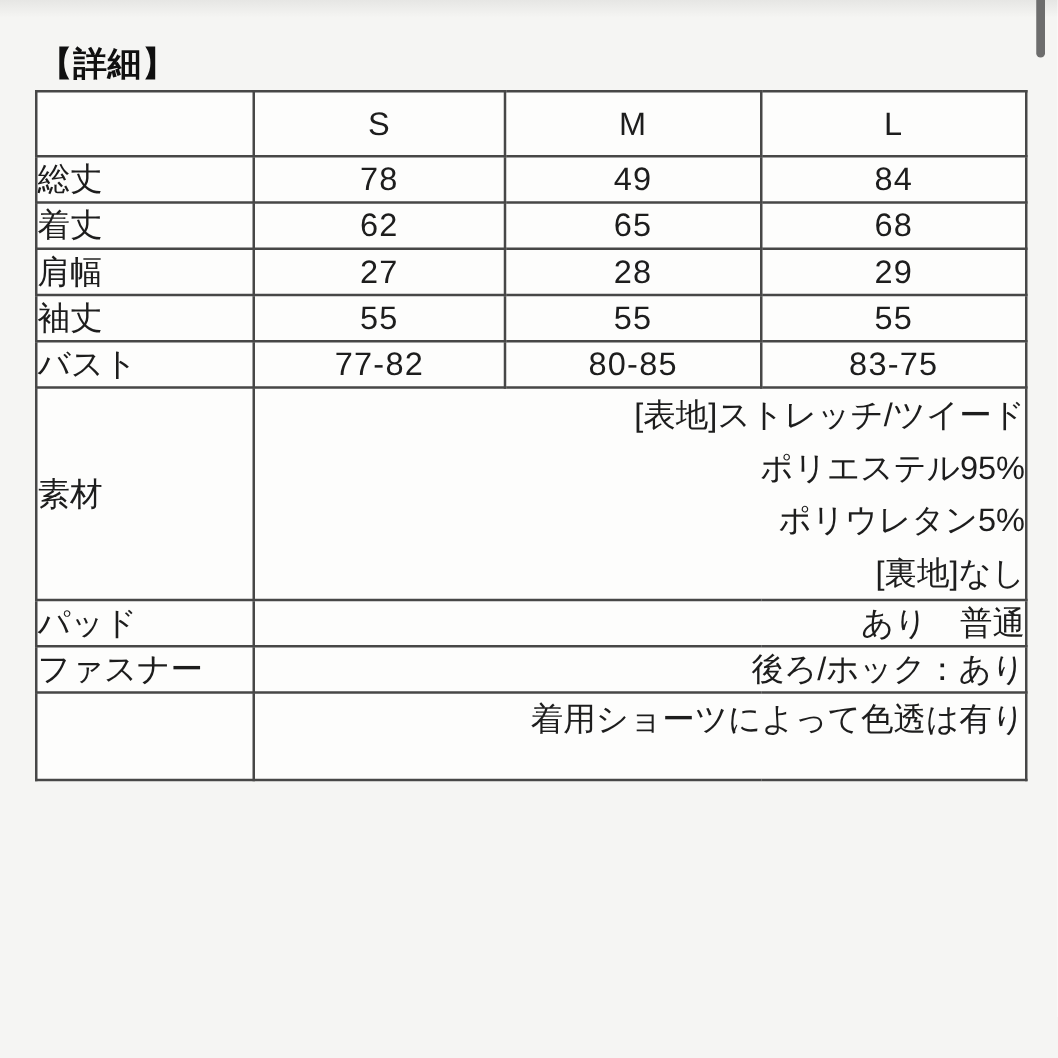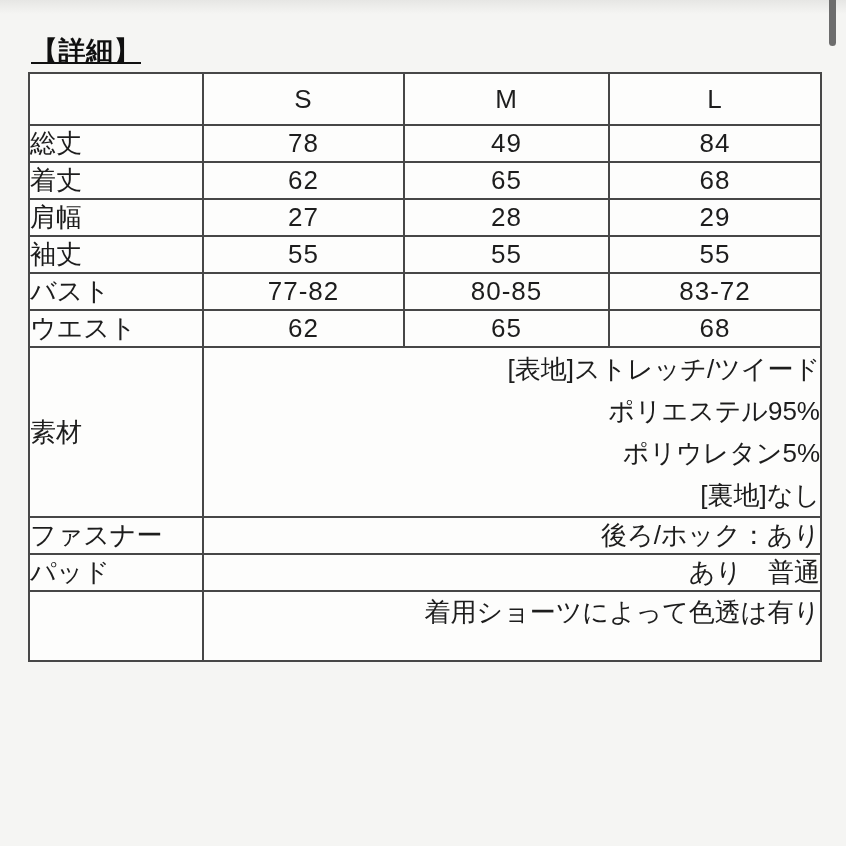--- a/index.html
+++ b/index.html
@@ -22,21 +22,20 @@
     background: linear-gradient(#e6e6e4, rgba(230,230,228,0));
   }
   .heading {
     position: absolute;
     left: 31px;
     top: 33px;
     font-size: 27px;
     font-weight: bold;
     color: #101010;
     letter-spacing: 0.5px;
-    text-decoration: underline;
   }
   table.spec {
     position: absolute;
     left: 28px;
     top: 72px;
     width: 792px;
     border-collapse: collapse;
     table-layout: fixed;
     background: #fdfdfc;
   }
@@ -129,46 +128,40 @@
     <tr class="row-m">
       <td class="label-cell">袖丈</td>
       <td class="value-cell">55</td>
       <td class="value-cell">55</td>
       <td class="value-cell">55</td>
     </tr>
     <tr class="row-m">
       <td class="label-cell">バスト</td>
       <td class="value-cell">77-82</td>
       <td class="value-cell">80-85</td>
-      <td class="value-cell">83-72</td>
-    </tr>
-    <tr class="row-m">
-      <td class="label-cell">ウエスト</td>
-      <td class="value-cell">62</td>
-      <td class="value-cell">65</td>
-      <td class="value-cell">68</td>
+      <td class="value-cell">83-75</td>
     </tr>
 
     <tr class="material-row">
       <td class="label-cell">素材</td>
       <td class="span-cell material-cell" colspan="3">
         <div>[表地]ストレッチ/ツイード</div>
         <div>ポリエステル95%</div>
         <div>ポリウレタン5%</div>
         <div>[裏地]なし</div>
       </td>
     </tr>
 
     <tr class="row-m">
+      <td class="label-cell">パッド</td>
+      <td class="span-cell" colspan="3">あり　普通</td>
+    </tr>
+    <tr class="row-m">
       <td class="label-cell">ファスナー</td>
       <td class="span-cell" colspan="3">後ろ/ホック：あり</td>
-    </tr>
-    <tr class="row-m">
-      <td class="label-cell">パッド</td>
-      <td class="span-cell" colspan="3">あり　普通</td>
     </tr>
     <tr class="partial-row">
       <td class="label-cell"></td>
       <td class="span-cell" colspan="3">着用ショーツによって色透は有り</td>
     </tr>
   </tbody>
 </table>
 
 <div class="scrollbar-thumb"></div>
 

